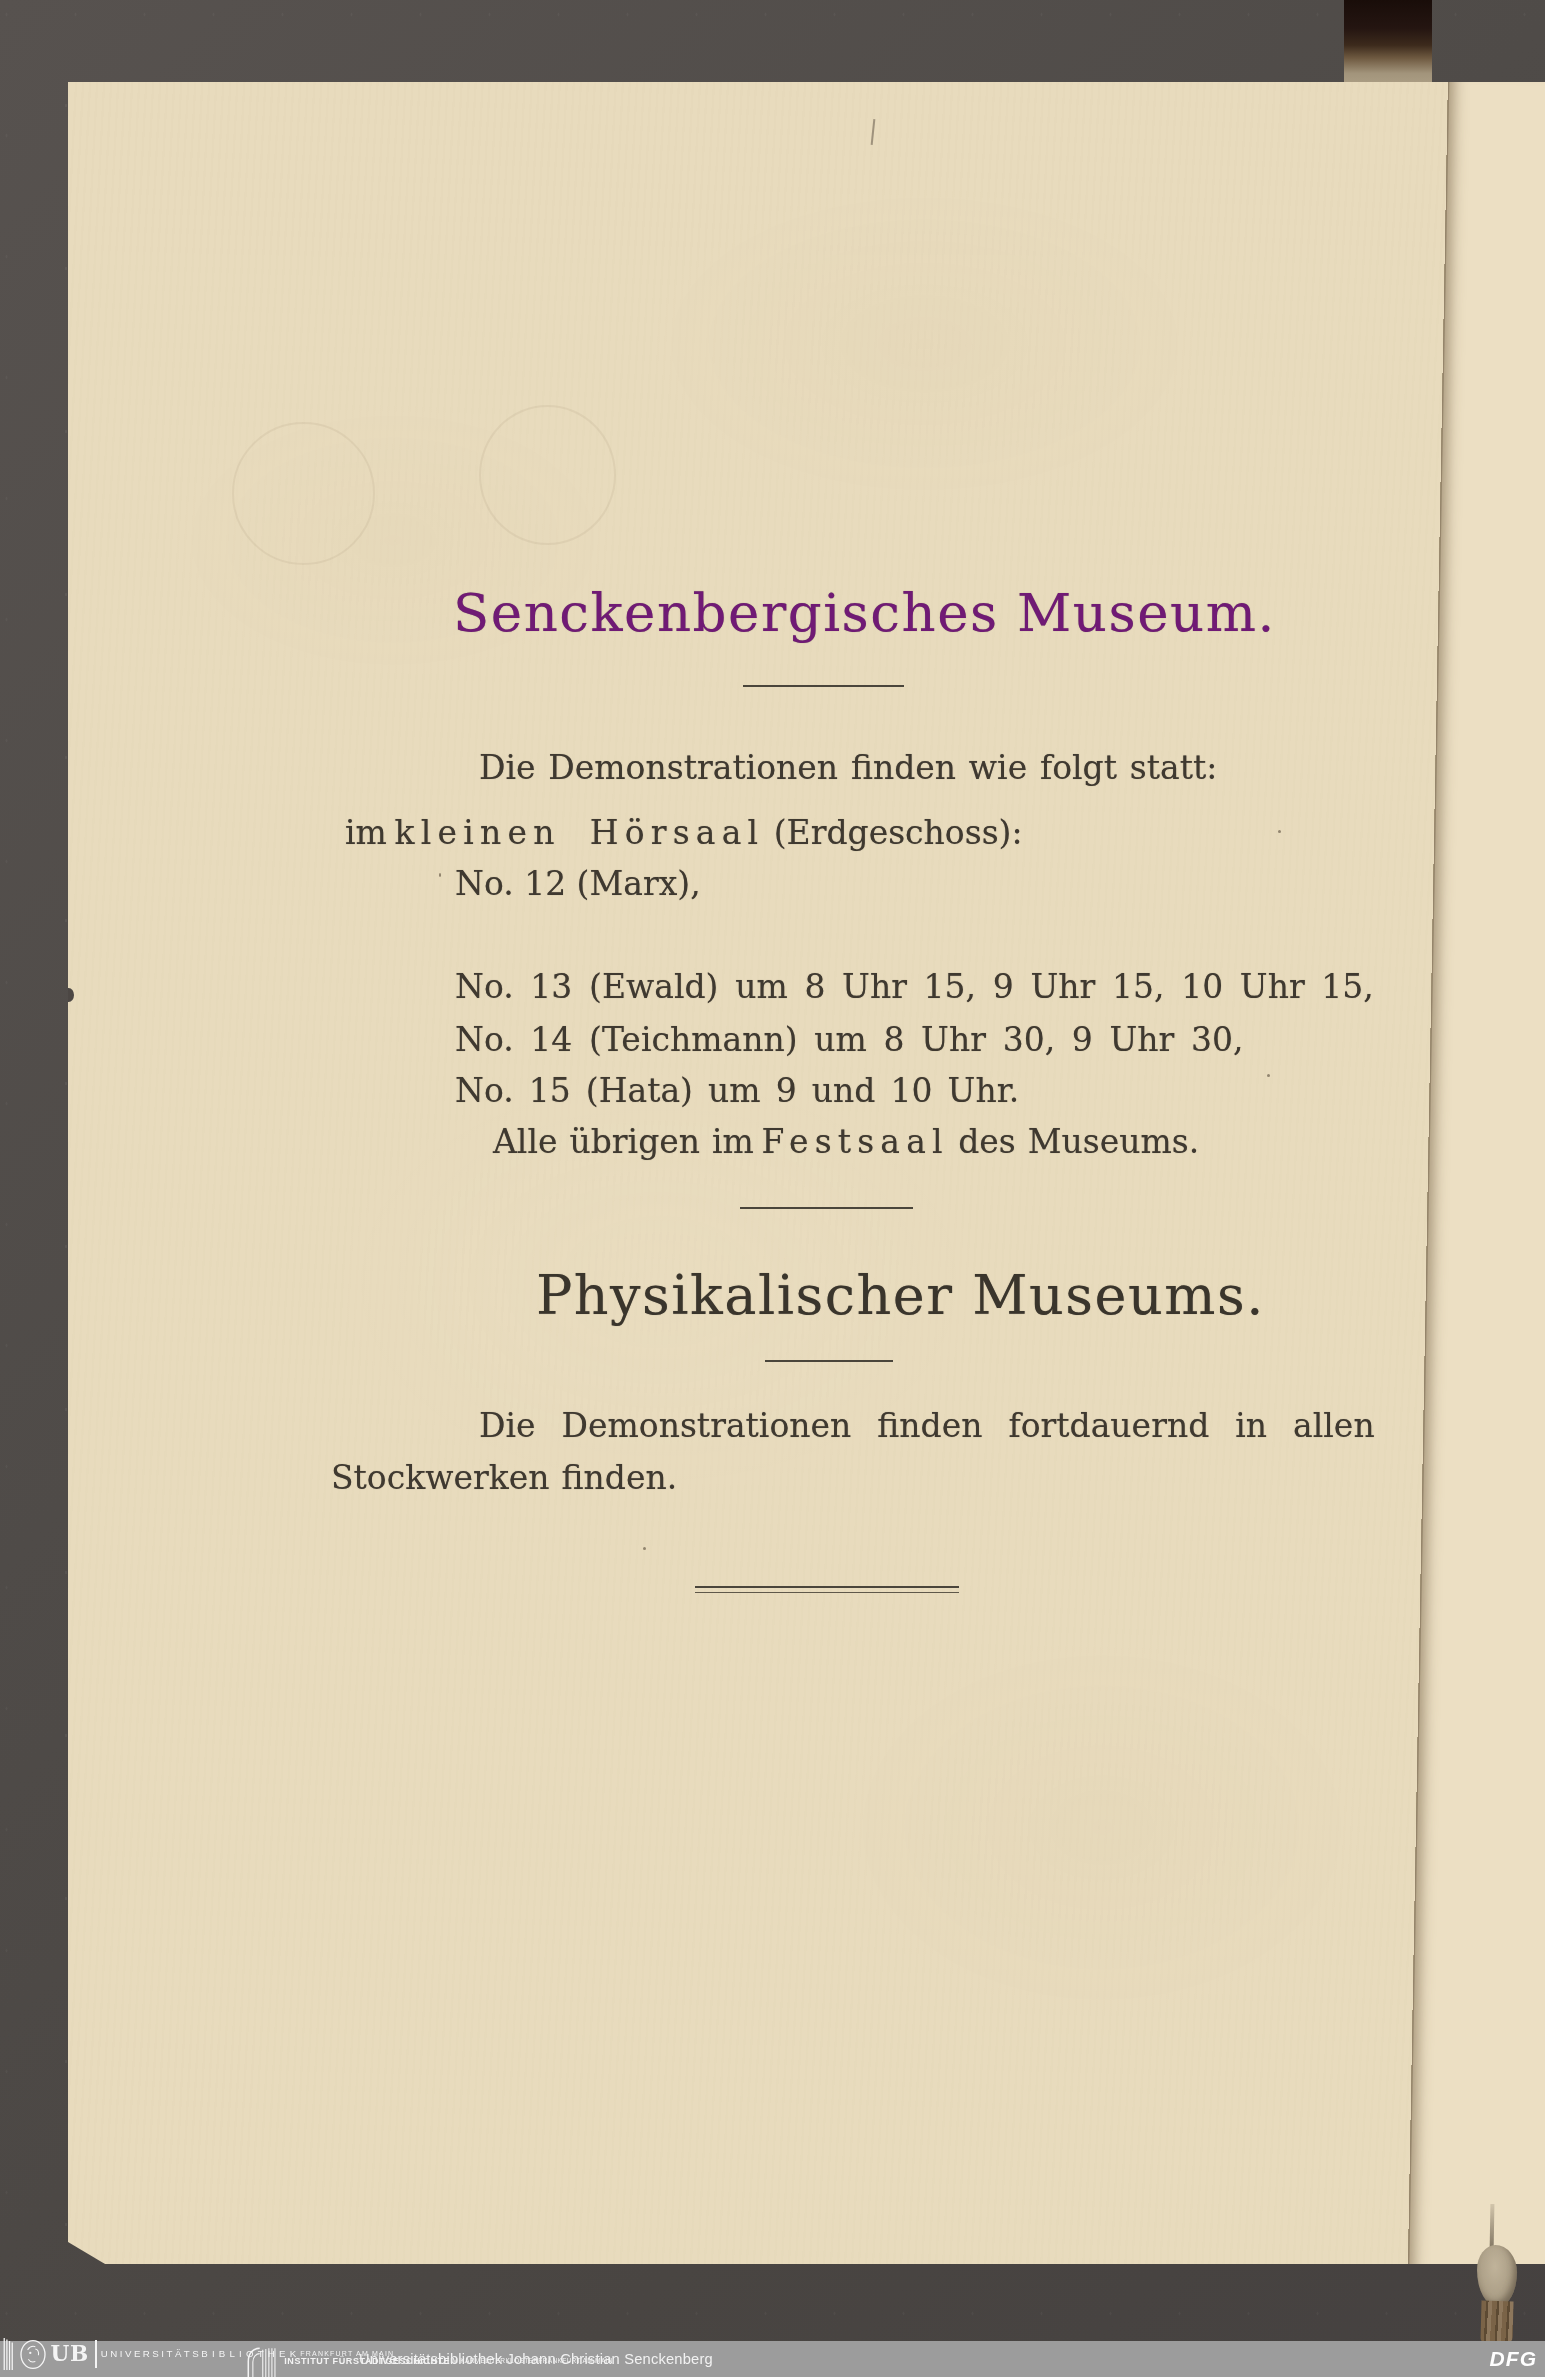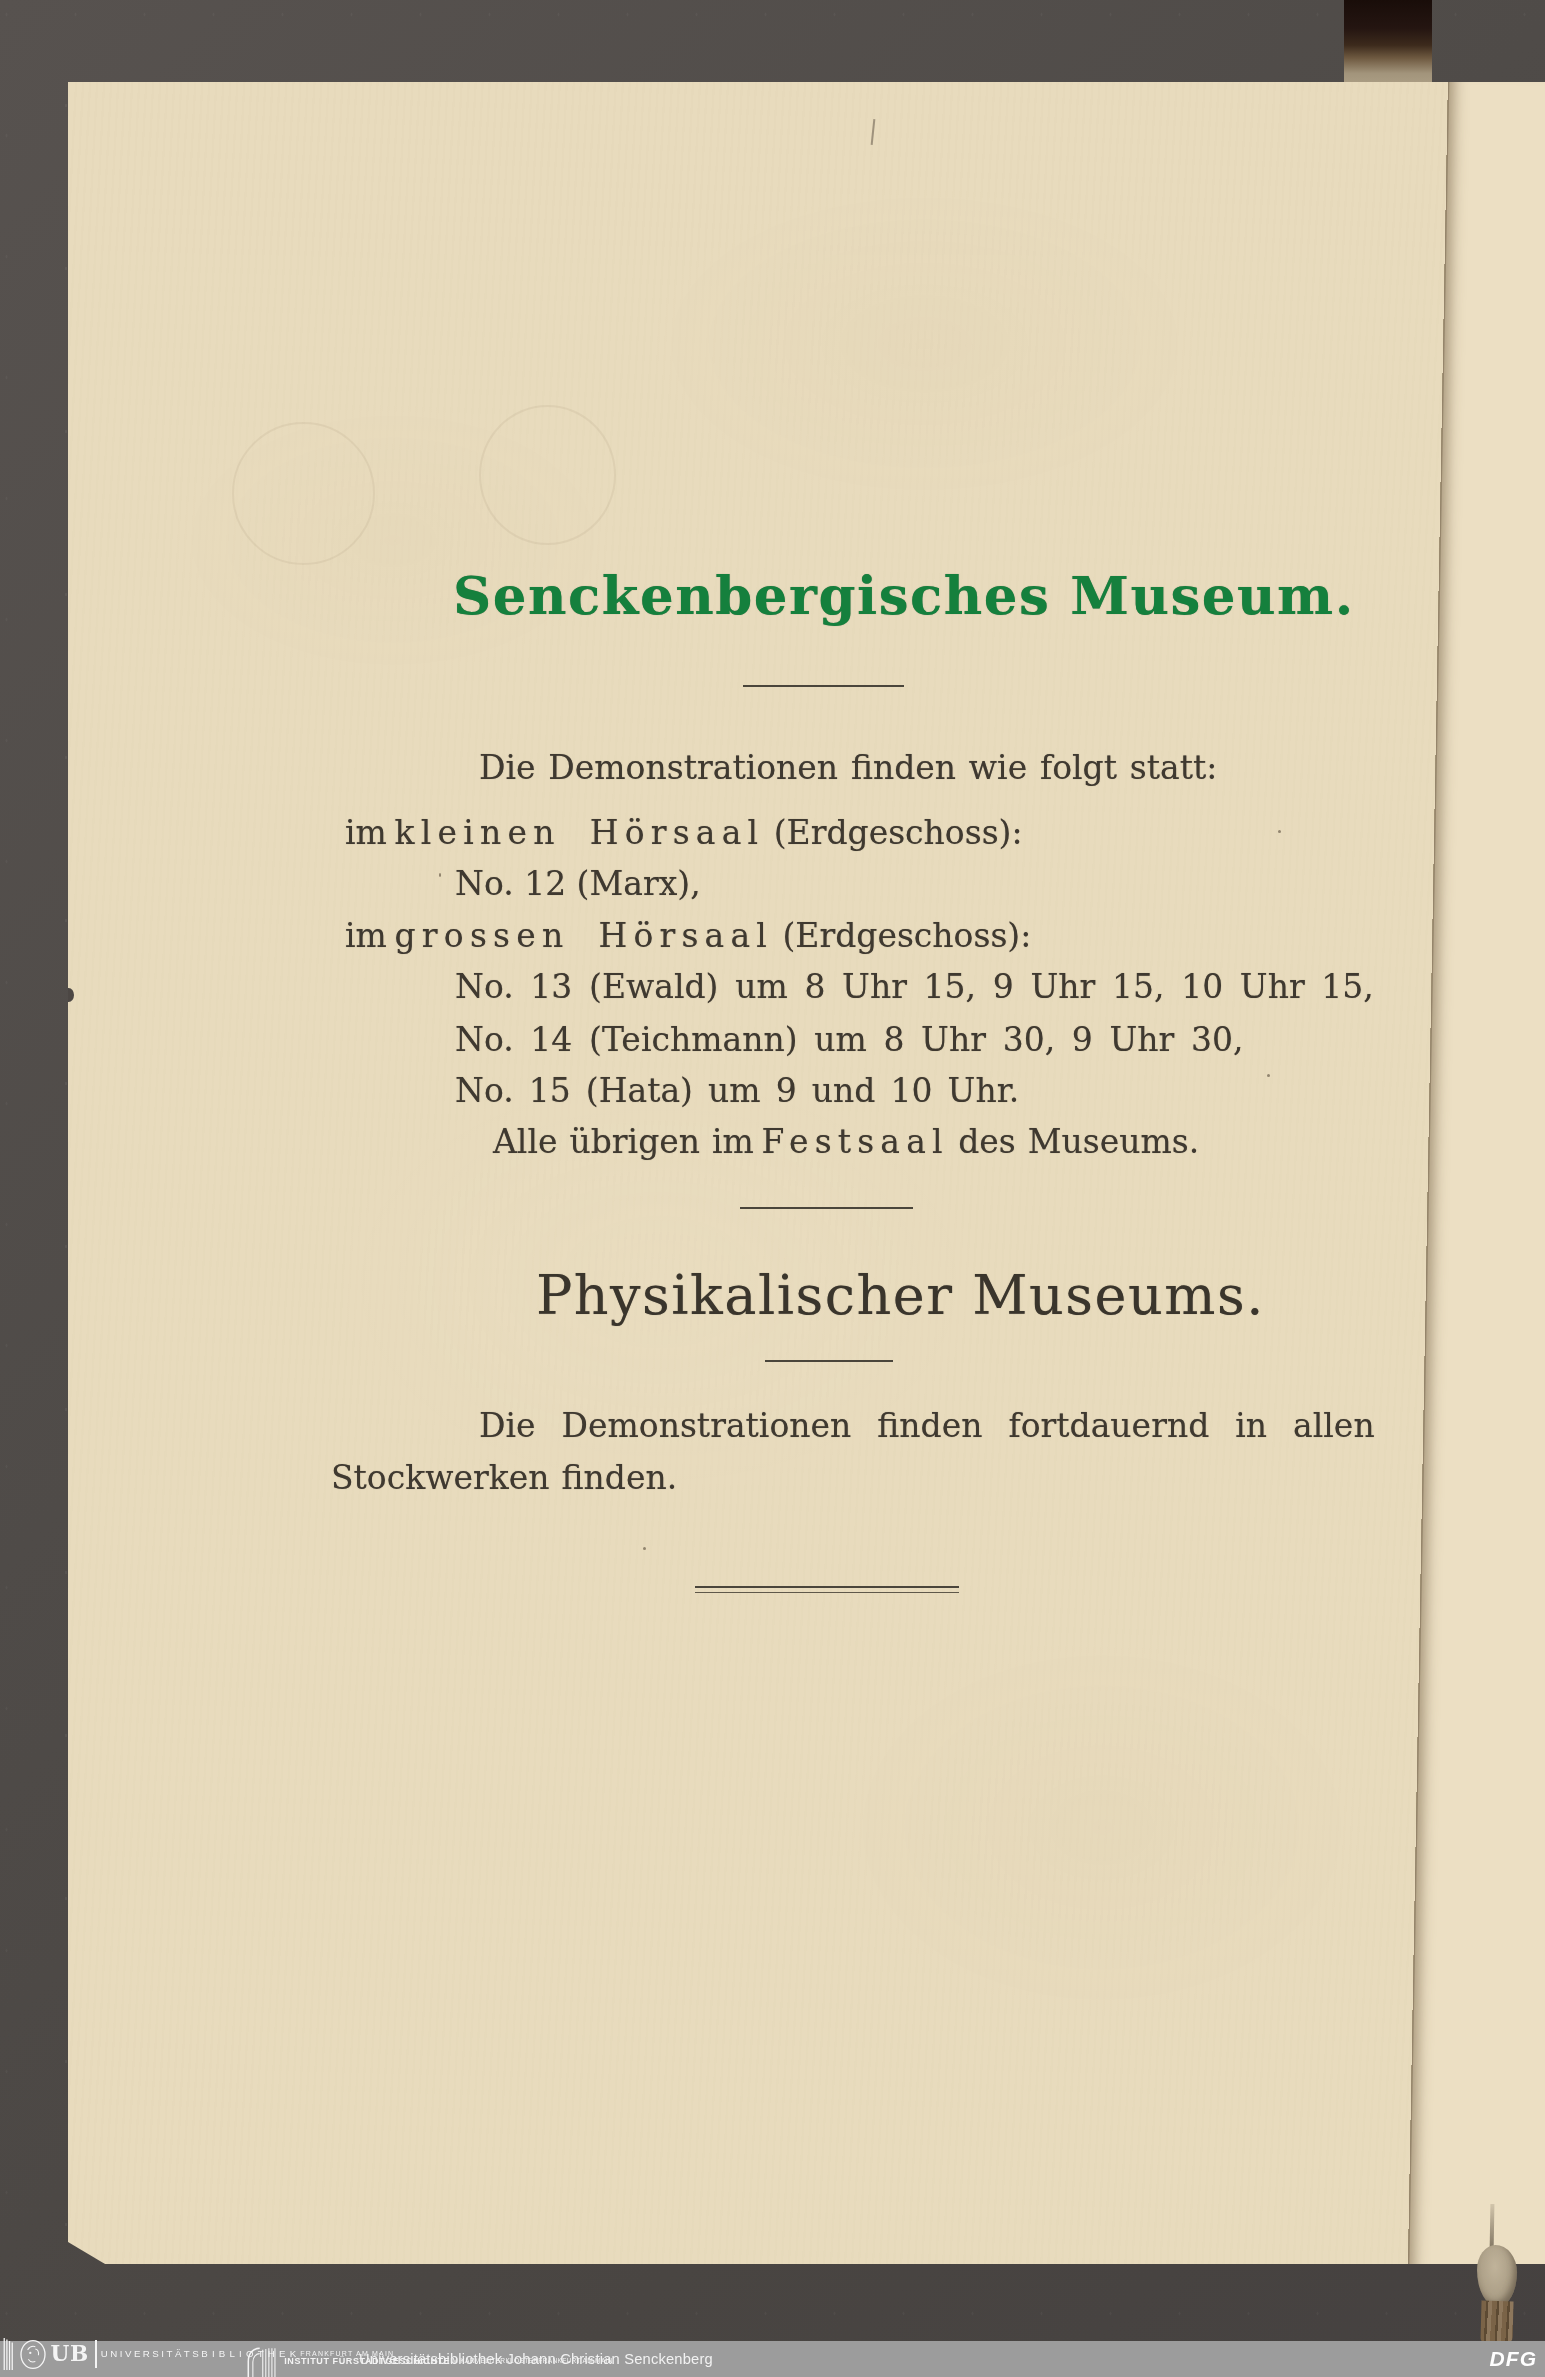--- a/index.html
+++ b/index.html
@@ -40,21 +40,21 @@
   .stamp{position:absolute;border:2.3px solid rgba(140,118,88,.10);border-radius:50%;}
   .stamp1{left:164px;top:340px;width:139px;height:139px;}
   .stamp2{left:411px;top:323px;width:133px;height:136px;}
   .scratch{position:absolute;left:804px;top:37px;width:1.5px;height:26px;background:rgba(70,60,48,.45);transform:rotate(6deg);}
   .speck{position:absolute;background:rgba(75,62,48,.55);border-radius:50%;}
   .notch{position:absolute;left:-4.6px;top:906px;width:10.8px;height:14px;background:#4c4744;border-radius:0 60% 60% 0;}
 
   
   .t{position:absolute;color:#3f3930;white-space:nowrap;
      text-shadow:0 0 0.8px rgba(63,57,48,.55);font-family:"DejaVu Serif",serif;}
-  .h1{left:385px;top:482px;font-size:53px;letter-spacing:1.5px;color:#15803d;font-weight:bold;}
+  .h1{left:385px;top:500px;font-size:53px;letter-spacing:1.5px;color:#701a75;}
   .h2{left:468px;top:1182px;font-size:54px;letter-spacing:1.5px;color:#3a352c;}
   .body{font-size:33px;}
   .intro{left:411px;top:666px;word-spacing:2.3px;}
   .hall1{left:277px;top:731px;}
   .no12{left:387px;top:782px;}
   .hall2{left:277px;top:834px;}
   .no13{left:387px;top:885px;word-spacing:6.2px;}
   .no14{left:387px;top:938px;word-spacing:6.2px;}
   .no15{left:387px;top:989px;word-spacing:4.6px;}
   .closing{left:425px;top:1040px;word-spacing:1.5px;}
@@ -119,21 +119,20 @@
 
     <div class="t h1">Senckenbergisches Museum.</div>
     <div class="rule rule1"></div>
 
     <div class="t body intro">Die Demonstrationen finden wie folgt statt:</div>
 
     <div class="t body hall1"><span>im</span><span class="sp">kleinen Hörsaal</span><span>(Erdgeschoss):</span></div>
 
     <div class="t body no12">No. 12 (Marx),</div>
 
-    <div class="t body hall2"><span>im</span><span class="sp">grossen Hörsaal</span><span>(Erdgeschoss):</span></div>
 
     <div class="t body no13">No. 13 (Ewald) um 8 Uhr 15, 9 Uhr 15, 10 Uhr 15,</div>
     <div class="t body no14">No. 14 (Teichmann) um 8 Uhr 30, 9 Uhr 30,</div>
     <div class="t body no15">No. 15 (Hata) um 9 und 10 Uhr.</div>
 
     <div class="t body closing"><span>Alle übrigen im</span><span class="sp">Festsaal</span><span>des Museums.</span></div>
 
     <div class="rule rule2"></div>
 
     <div class="t h2">Physikalischer Museums.</div>

